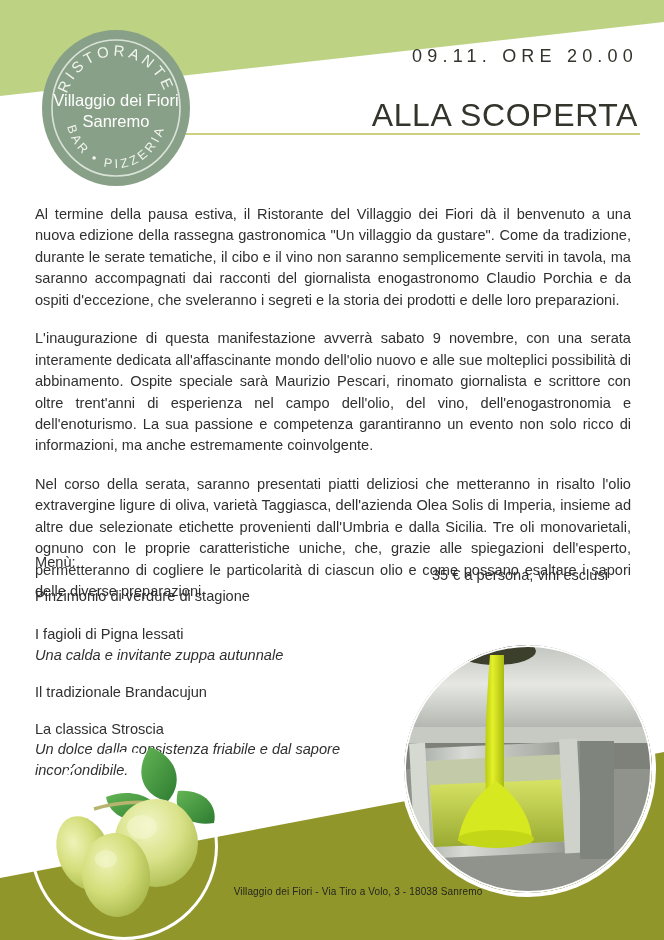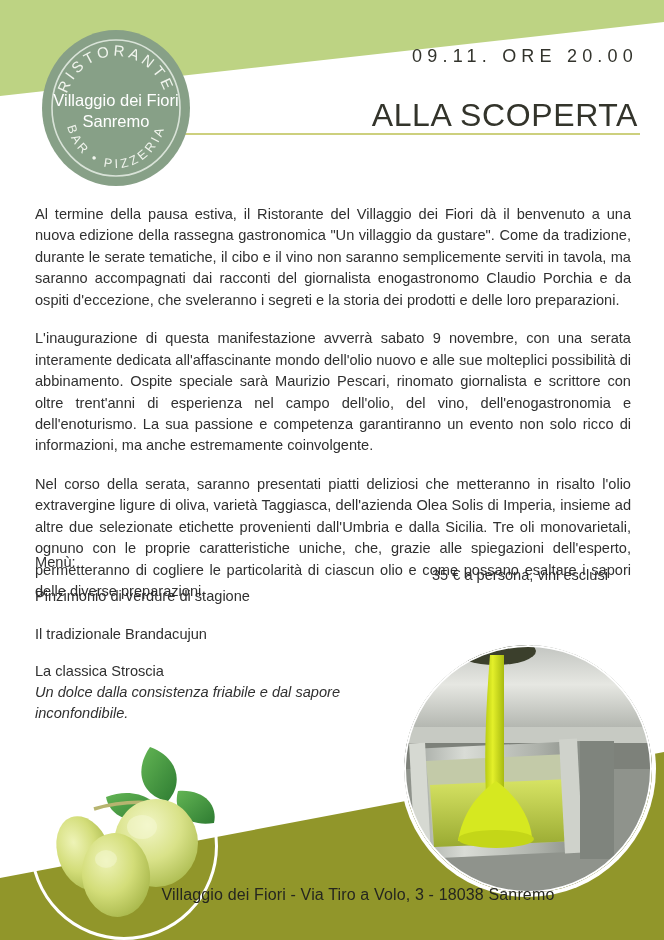--- a/index.html
+++ b/index.html
@@ -86,21 +86,21 @@
   }
   .olives svg{display:block;}
   .olive-ring{
     position:absolute;left:30px;top:752px;width:182px;height:182px;
     border-radius:50%;border:3px solid #ffffff;z-index:6;
   }
 
   
   .footer{
     position:absolute;left:0;right:0;top:886px;z-index:8;
-    text-align:center;font-size:16px;color:#25261f;
+    text-align:center;font-size:10px;color:#25261f;
     letter-spacing:0.15px;
   }
   .footer span{padding-left:52px;}
 </style>
 </head>
 <body>
 
 <div class="stage">
 
   <div class="band-top">
@@ -139,20 +139,24 @@
   <div class="body">
     <p>Al termine della pausa estiva, il Ristorante del Villaggio dei Fiori dà il benvenuto a una nuova edizione della rassegna gastronomica "Un villaggio da gustare". Come da tradizione, durante le serate tematiche, il cibo e il vino non saranno semplicemente serviti in tavola, ma saranno accompagnati dai racconti del giornalista enogastronomo Claudio Porchia e da ospiti d'eccezione, che sveleranno i segreti e la storia dei prodotti e delle loro preparazioni.</p>
     <p>L'inaugurazione di questa manifestazione avverrà sabato 9 novembre, con una serata interamente dedicata all'affascinante mondo dell'olio nuovo e alle sue molteplici possibilità di abbinamento. Ospite speciale sarà Maurizio Pescari, rinomato giornalista e scrittore con oltre trent'anni di esperienza nel campo dell'olio, del vino, dell'enogastronomia e dell'enoturismo. La sua passione e competenza garantiranno un evento non solo ricco di informazioni, ma anche estremamente coinvolgente.</p>
     <p>Nel corso della serata, saranno presentati piatti deliziosi che metteranno in risalto l'olio extravergine ligure di oliva, varietà Taggiasca, dell'azienda Olea Solis di Imperia, insieme ad altre due selezionate etichette provenienti dall'Umbria e dalla Sicilia. Tre oli monovarietali, ognuno con le proprie caratteristiche uniche, che, grazie alle spiegazioni dell'esperto, permetteranno di cogliere le particolarità di ciascun olio e come possano esaltare i sapori delle diverse preparazioni.</p>
   </div>
 
   <div class="menu">
     <div class="m-head">Menù:</div>
     <div class="m-first">Pinzimonio di verdure di stagione</div>
 
+    <div class="m-item">
+      <div>I fagioli di Pigna lessati</div>
+      <div class="m-desc">Una calda e invitante zuppa autunnale</div>
+    </div>
 
     <div class="m-item">
       <div>Il tradizionale Brandacujun</div>
     </div>
 
     <div class="m-item">
       <div>La classica Stroscia</div>
       <div class="m-desc">Un dolce dalla consistenza friabile e dal sapore inconfondibile.</div>
     </div>
   </div>

